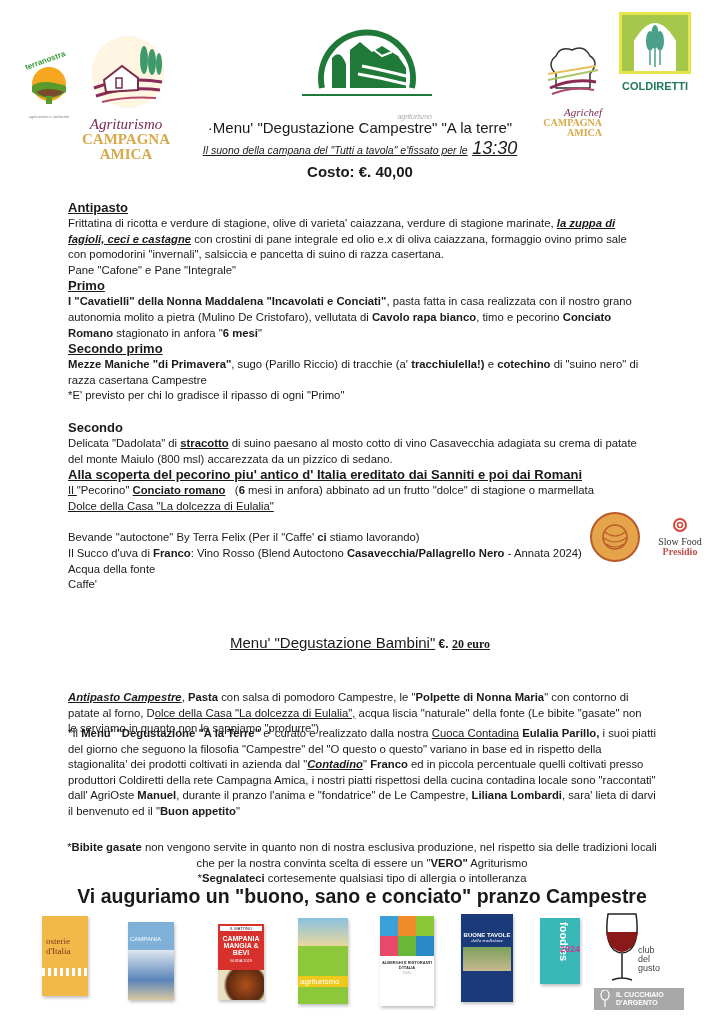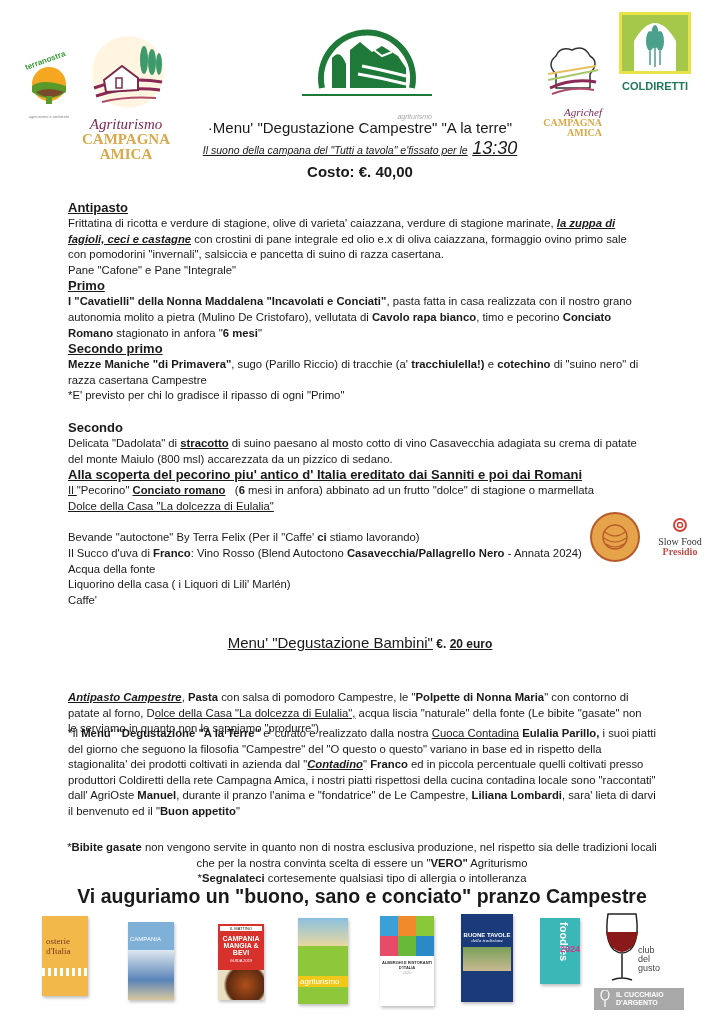--- a/index.html
+++ b/index.html
@@ -125,41 +125,40 @@
   </div>
   <div class="u">Dolce della Casa "La dolcezza di Eulalia"</div>
 
   <div style="margin-top:16px;">
     <span>Bevande "autoctone" By Terra Felix (Per il "Caffe' </span><span class="b">ci</span><span> stiamo lavorando)</span>
   </div>
   <div>
     <span>Il Succo d'uva di </span><span class="b">Franco</span><span>: Vino Rosso (Blend Autoctono </span><span class="b">Casavecchia/Pallagrello Nero</span><span> - Annata 2024)</span>
   </div>
   <div>Acqua della fonte</div>
-  <div>Liquorino della casa ( i Liquori di Lili' Marlén)</div>
   <div>Caffe'</div>
 </div>
 
 <div class="abs" style="left:590px;top:512px;width:46px;height:46px;border-radius:50%;background:#e6a44a;border:2px solid #b85a2a;">
   <svg width="46" height="46" viewBox="0 0 46 46">
     <circle cx="23" cy="23" r="12" fill="none" stroke="#b85a2a" stroke-width="1.5"></circle>
     <path d="M13 18 Q23 26 33 18 M12 24 Q23 32 34 24 M14 30 Q23 36 32 30" stroke="#b85a2a" stroke-width="1.2" fill="none"></path>
   </svg>
 </div>
 <div class="abs center logo-text" style="left:646px;top:518px;width:68px;">
   <svg width="18" height="14" viewBox="0 0 18 14">
     <circle cx="9" cy="7" r="6" fill="none" stroke="#d2463a" stroke-width="2"></circle>
     <circle cx="9" cy="7" r="2.5" fill="none" stroke="#d2463a" stroke-width="1.5"></circle>
   </svg>
   <div style="font-size:10px;line-height:11px;color:#333;">Slow Food</div>
   <div class="b" style="font-size:10px;line-height:10px;color:#c0504a;">Presidio</div>
 </div>
 
 <div class="abs center" style="left:60px;top:634px;width:600px;">
-  <span class="u" style="font-size:15px;">Menu' "Degustazione Bambini"</span><span class="b" style="font-size:12px;white-space:pre;"> €. </span><span class="b u" style="font-size:12px;">20 euro</span>
+  <span class="u" style="font-size:15px;">Menu' "Degustazione Bambini"</span><span class="b" style="font-size:12px;white-space:pre;"> €. </span><span class="b u" style="font-size:12px;font-family:Liberation Serif, serif;">20 euro</span>
 </div>
 <div class="abs t" style="left:68px;top:654px;width:580px;margin-top:36px;">
   <span class="b i u">Antipasto Campestre</span><span>, </span><span class="b">Pasta</span><span> con salsa di pomodoro Campestre, le "</span><span class="b">Polpette di Nonna Maria</span><span>" con contorno di patate al forno, D</span><span class="u">olce della Casa "La dolcezza di Eulalia",</span><span> acqua liscia "naturale" della fonte (Le bibite "gasate" non le serviamo in quanto non le sappiamo "produrre")</span>
 </div>
 
 <div class="abs t" style="left:68px;top:726px;width:590px;">
   <span>*Il </span><span class="b">Menu' "Degustazione "A la Terre"</span><span> e' curato e realizzato dalla nostra </span><span class="u">Cuoca Contadina</span><span> </span><span class="b">Eulalia Parillo,</span><span> i suoi piatti del giorno che seguono la filosofia "Campestre" del "O questo o questo" variano in base ed in rispetto della stagionalita' dei prodotti coltivati in azienda dal "</span><span class="b i u">Contadino</span><span>" </span><span class="b">Franco</span><span> ed in piccola percentuale quelli coltivati presso produttori Coldiretti della rete Campagna Amica, i nostri piatti rispettosi della cucina contadina locale sono "raccontati" dall' AgriOste </span><span class="b">Manuel</span><span>, durante il pranzo l'anima e "fondatrice" de Le Campestre, </span><span class="b">Liliana Lombardi</span><span>, sara' lieta di darvi il benvenuto ed il "</span><span class="b">Buon appetito</span><span>"</span>
 </div>
 
 <div class="abs t center" style="left:62px;top:840px;width:600px;">

